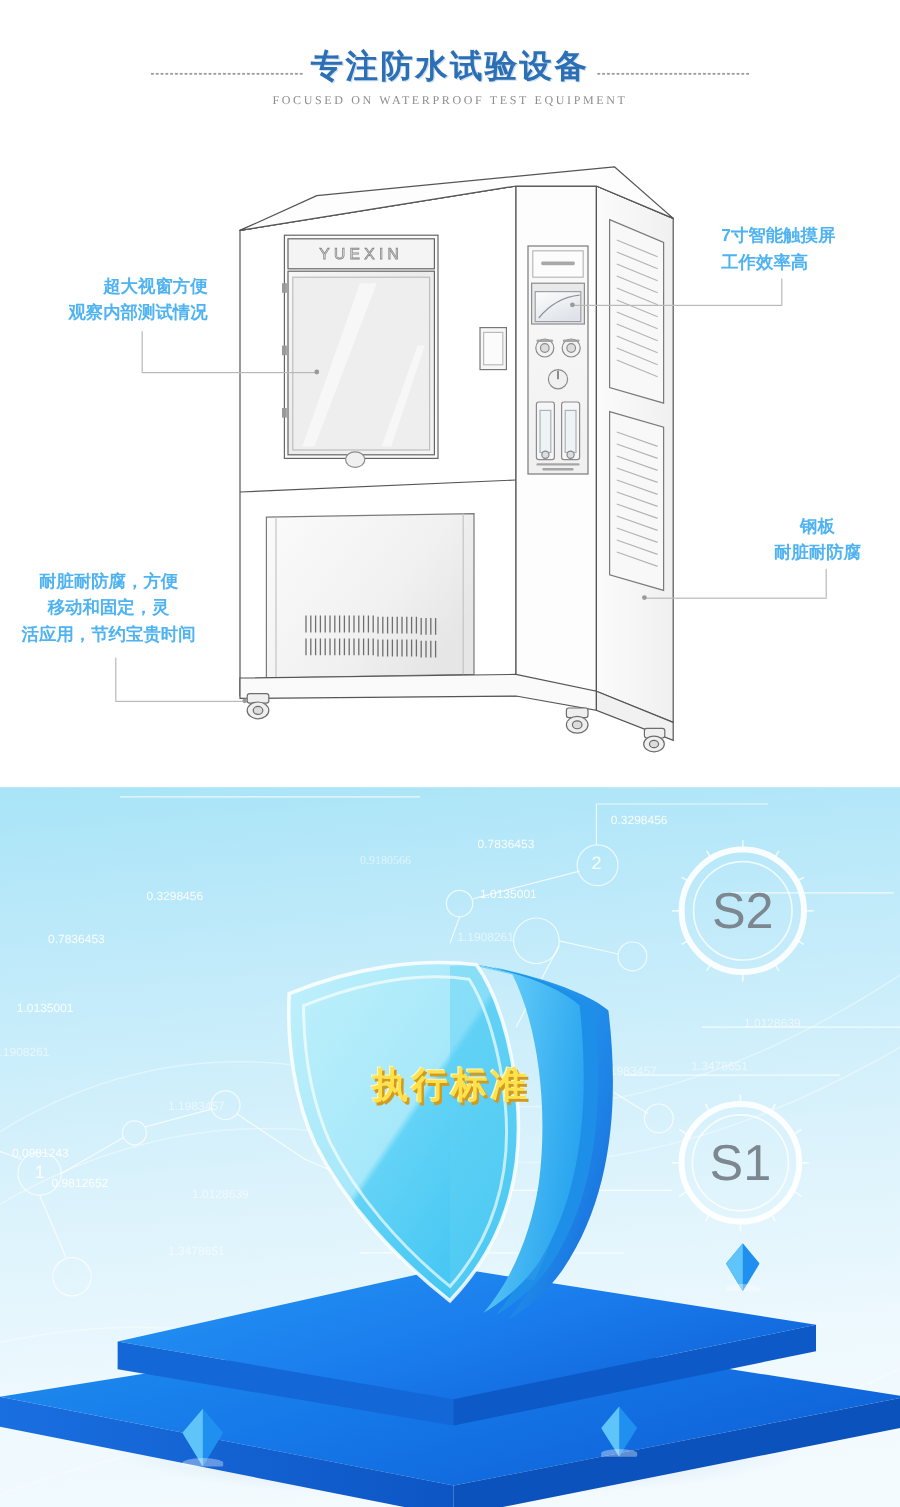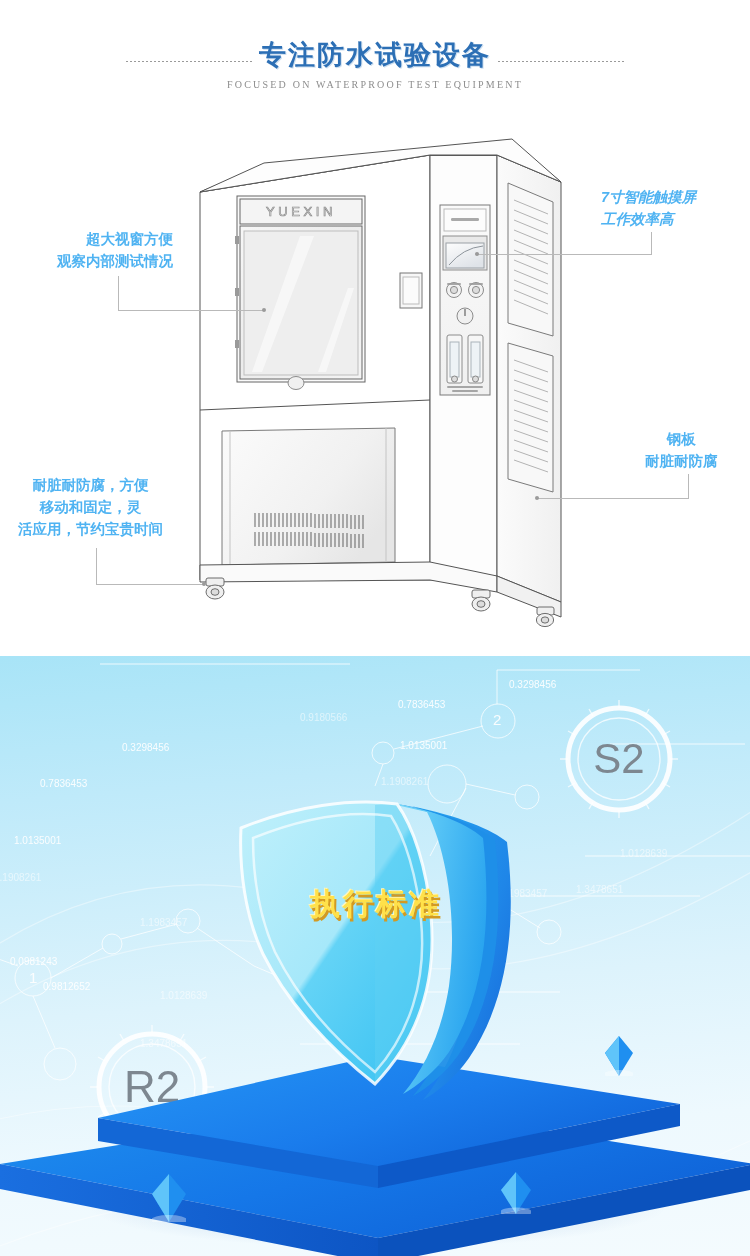--- a/index.html
+++ b/index.html
@@ -41,21 +41,21 @@
 
   
   .callout { position:absolute; color:#4fb3f2; font-size:14.5px;
              line-height:22px; font-weight:bold; white-space:nowrap; }
   .callout.ta-r { text-align:right; }
   .callout.ta-l { text-align:left; }
   .callout.ta-c { text-align:center; }
 
   .co-window  { left:57px;  top:228px; }
   .co-casters { left:18px;  top:474px; }
-  .co-screen  { left:601px; top:186px;font-style:italic; }
+  .co-screen  { left:601px; top:186px; }
   .co-steel   { left:645px; top:428px; }
 
   .lead { position:absolute; background:#b9b9b9; }
   .lead.h { height:1px; }
   .lead.v { width:1px; }
   .lead-dot { position:absolute; width:4px; height:4px; border-radius:50%;
               background:#9a9a9a; }
 
   
   .blue-section {
@@ -353,62 +353,62 @@
       <path d="M610 88 L745 88"></path>
       <path d="M585 200 L750 200"></path>
       <path d="M520 240 L700 240"></path>
       <path d="M345 336 L560 336"></path>
       <path d="M300 388 L520 388"></path>
       <path d="M100 8 L350 8"></path>
     </g>
   </svg>
 
 
-  <div class="ring" style="left:88px; top:367px; width:128px; height:128px;">
-    <svg width="128" height="128" viewBox="0 0 128 128" xmlns="http://www.w3.org/2000/svg">
-      <circle cx="64" cy="64" r="53" fill="none" stroke="#ffffff" stroke-opacity=".9" stroke-width="5"></circle>
-      <circle cx="64" cy="64" r="43" fill="none" stroke="#ffffff" stroke-opacity=".75" stroke-width="1.4"></circle>
-      <g stroke="#ffffff" stroke-opacity=".7" stroke-width="1.4">
-        <path d="M64 2 L64 10 M96 11 L92 18 M118 34 L111 38 M126 64 L118 64
-                 M118 94 L111 90 M96 117 L92 110 M64 126 L64 118 M32 117 L36 110
-                 M10 94 L17 90 M2 64 L10 64 M10 34 L17 38 M32 11 L36 18"></path>
-      </g>
-    </svg>
-    <div class="ring-label" style="font-size:44px;">R2</div>
-  </div>
 
   <div class="ring" style="left:558px; top:42px; width:122px; height:122px;">
     <svg width="122" height="122" viewBox="0 0 122 122" xmlns="http://www.w3.org/2000/svg">
       <circle cx="61" cy="61" r="51" fill="none" stroke="#ffffff" stroke-opacity=".9" stroke-width="5"></circle>
       <circle cx="61" cy="61" r="41" fill="none" stroke="#ffffff" stroke-opacity=".75" stroke-width="1.4"></circle>
       <g stroke="#ffffff" stroke-opacity=".7" stroke-width="1.4">
         <path d="M61 2 L61 10 M91 11 L87 18 M112 33 L105 37 M120 61 L112 61
                  M112 89 L105 85 M91 111 L87 104 M61 120 L61 112 M31 111 L35 104
                  M10 89 L17 85 M2 61 L10 61 M10 33 L17 37 M31 11 L35 18"></path>
       </g>
     </svg>
     <div class="ring-label" style="font-size:42px;">S2</div>
   </div>
 
+  <div class="ring" style="left:558px; top:254px; width:118px; height:118px;">
+    <svg width="118" height="118" viewBox="0 0 118 118" xmlns="http://www.w3.org/2000/svg">
+      <circle cx="59" cy="59" r="49" fill="none" stroke="#ffffff" stroke-opacity=".9" stroke-width="5"></circle>
+      <circle cx="59" cy="59" r="40" fill="none" stroke="#ffffff" stroke-opacity=".75" stroke-width="1.4"></circle>
+      <g stroke="#ffffff" stroke-opacity=".7" stroke-width="1.4">
+        <path d="M59 2 L59 9 M88 10 L85 16 M110 31 L104 35 M116 59 L109 59
+                 M110 87 L104 83 M88 108 L85 102 M59 116 L59 109 M30 108 L33 102
+                 M8 87 L14 83 M2 59 L9 59 M8 31 L14 35 M30 10 L33 16"></path>
+      </g>
+    </svg>
+    <div class="ring-label" style="font-size:42px;">S1</div>
+  </div>
 
   <div class="num" style="left:29px; top:313px; font-size:15px;">1</div>
   <div class="num" style="left:493px; top:55px; font-size:15px;">2</div>
 
   <div class="num" style="left:122px; top:86px;">0.3298456</div>
   <div class="num" style="left:40px;  top:122px;">0.7836453</div>
   <div class="num" style="left:14px;  top:179px;">1.0135001</div>
   <div class="num dim" style="left:-6px;  top:216px;">1.1908261</div>
   <div class="num dim" style="left:140px; top:261px;">1.1983457</div>
   <div class="num" style="left:10px;  top:300px;">0.0981243</div>
   <div class="num" style="left:43px;  top:325px;">0.9812652</div>
   <div class="num dim" style="left:160px; top:334px;">1.0128639</div>
   <div class="num dim" style="left:140px; top:382px;">1.3478651</div>
   <div class="num" style="left:509px; top:23px;">0.3298456</div>
   <div class="num" style="left:398px; top:43px;">0.7836453</div>
-  <div class="num dim" style="left:300px; top:56px;">0.9180566</div>
+  <div class="num dim" style="left:300px; top:56px;font-family:Liberation Serif, serif;">0.9180566</div>
   <div class="num" style="left:400px; top:84px;">1.0135001</div>
   <div class="num dim" style="left:381px; top:120px;">1.1908261</div>
   <div class="num dim" style="left:500px; top:232px;">1.1983457</div>
   <div class="num dim" style="left:620px; top:192px;">1.0128639</div>
   <div class="num dim" style="left:576px; top:228px;">1.3478651</div>
 
   <svg style="position:absolute; left:180px; top:1040px;" width="0" height="0"></svg>
   <svg style="position:absolute; left:0; top:370px;" width="750" height="230" viewBox="0 0 750 230" xmlns="http://www.w3.org/2000/svg">
     <defs>
       <linearGradient id="topL" x1="0" y1="0" x2="1" y2="0.6">

